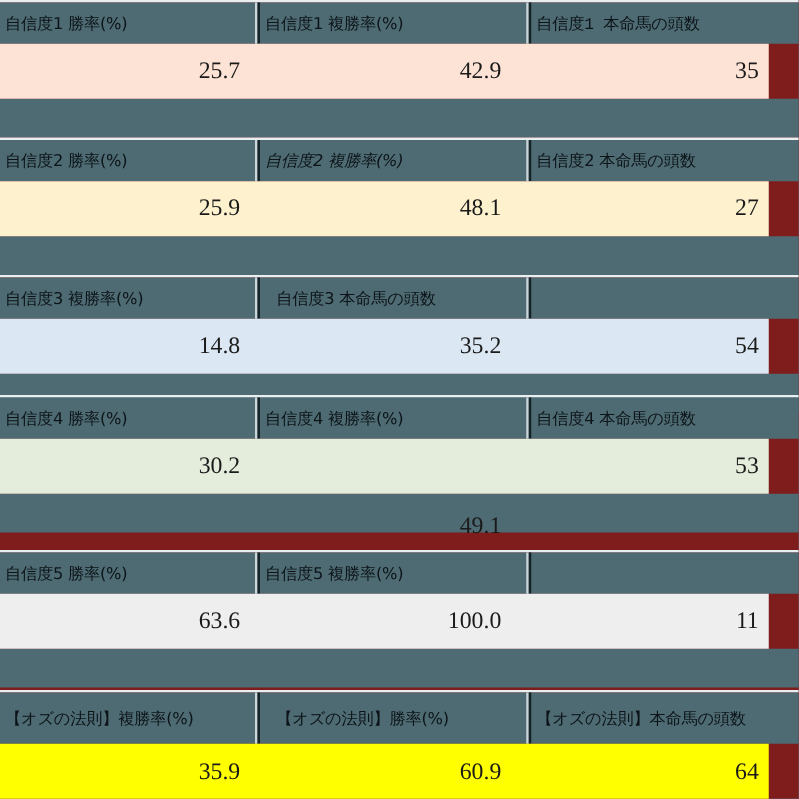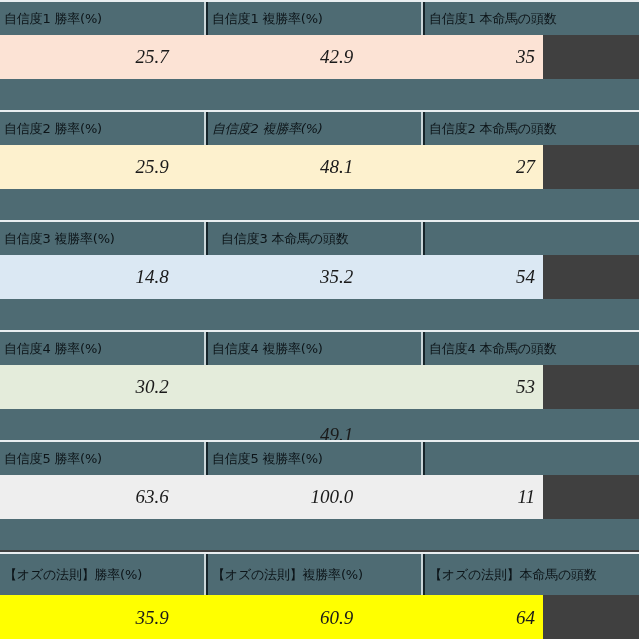--- a/index.html
+++ b/index.html
@@ -11,21 +11,21 @@
     width: 639px;
     height: 639px;
     overflow: hidden;
     font-family: "Liberation Sans", "DejaVu Sans", sans-serif;
   }
 
   #sheet {
     position: relative;
     width: 639px;
     height: 639px;
-    background: #404040;
+    background: #7f1d1d;
   }
 
   .block {
     position: relative;
     width: 639px;
     box-sizing: border-box;
   }
 
   
   .rule {
@@ -38,23 +38,22 @@
     position: relative;
     display: flex;
     width: 639px;
     height: 33px;
     background: #4e6b73;
   }
 
   .val-row {
     position: relative;
     display: flex;
-    width: 543px;
+    width: 615px;
     height: 44px;
-    font-style: italic;
   }
 
   .gap {
     width: 639px;
     background: #4e6b73;
   }
 
   .cell {
     position: relative;
     box-sizing: border-box;
@@ -109,21 +108,21 @@
 
 <div id="sheet">
     <div class="block" style="position: absolute; left: 0px; top: 0px;">
       <div class="rule"></div>
       <div class="hdr-row" style="height: 33px;">
         <div class="cell hdr-cell c1" style="width: 208px;">自信度1 勝率(%)</div>
         <div class="cell hdr-cell c2" style="width: 217px;">自信度1 複勝率(%)</div>
         <div class="vline" style="left: 204px;">
           <i></i>
         </div>
-        <div class="cell hdr-cell c3" style="width: 214px;">自信度1 本命馬の頭数</div>
+        <div class="cell hdr-cell c3" style="width: 214px; font-family: Liberation Mono, monospace;">自信度1 本命馬の頭数</div>
         <div class="vline" style="left: 421px;">
           <i></i>
         </div>
       </div>
       <div class="val-row" style="height: 44px; background: rgb(252, 227, 213);">
         <div class="cell val-cell c1" style="width: 208px;">25.7</div>
         <div class="cell val-cell c2" style="width: 217px;">42.9</div>
         <div class="cell val-cell c3" style="width: 214px;">35</div>
       </div>
       <div class="gap" style="height: 31px;"></div>
@@ -160,21 +159,21 @@
           <i></i>
         </div>
       </div>
       <div class="val-row" style="height: 44px; background: rgb(219, 232, 243);">
         <div class="cell val-cell c1" style="width: 208px;">14.8</div>
         <div class="cell val-cell c2" style="width: 217px;">35.2</div>
         <div class="cell val-cell c3" style="width: 214px;">54</div>
       </div>
       <div class="gap" style="height: 31px;"></div>
     </div>
-    <div class="block" style="position: absolute; left: 0px; top: 330px;">
+    <div class="block" style="position: absolute; left: 0px; top: 316px;">
       <div class="rule"></div>
       <div class="hdr-row" style="height: 33px;">
         <div class="cell hdr-cell c1" style="width: 208px;">自信度4 勝率(%)</div>
         <div class="cell hdr-cell c2" style="width: 217px;">自信度4 複勝率(%)</div>
         <div class="vline" style="left: 204px;">
           <i></i>
         </div>
         <div class="cell hdr-cell c3" style="width: 214px;">自信度4 本命馬の頭数</div>
         <div class="vline" style="left: 421px;">
           <i></i>
@@ -202,22 +201,22 @@
       <div class="val-row" style="height: 44px; background: rgb(238, 238, 238);">
         <div class="cell val-cell c1" style="width: 208px;">63.6</div>
         <div class="cell val-cell c2" style="width: 217px;">100.0</div>
         <div class="cell val-cell c3" style="width: 214px;">11</div>
       </div>
       <div class="gap" style="height: 31px;"></div>
     </div>
     <div class="block" style="position: absolute; left: 0px; top: 552px;">
       <div class="rule"></div>
       <div class="hdr-row" style="height: 41px;">
+        <div class="cell hdr-cell c2" style="width: 217px;">【オズの法則】複勝率(%)</div>
         <div class="cell hdr-cell c1" style="width: 208px;">【オズの法則】勝率(%)</div>
-        <div class="cell hdr-cell c2" style="width: 217px;">【オズの法則】複勝率(%)</div>
         <div class="vline" style="left: 204px;">
           <i></i>
         </div>
         <div class="cell hdr-cell c3" style="width: 214px;">【オズの法則】本命馬の頭数</div>
         <div class="vline" style="left: 421px;">
           <i></i>
         </div>
       </div>
       <div class="val-row" style="height: 46px; background: rgb(255, 255, 0);">
         <div class="cell val-cell c1" style="width: 208px;">35.9</div>

